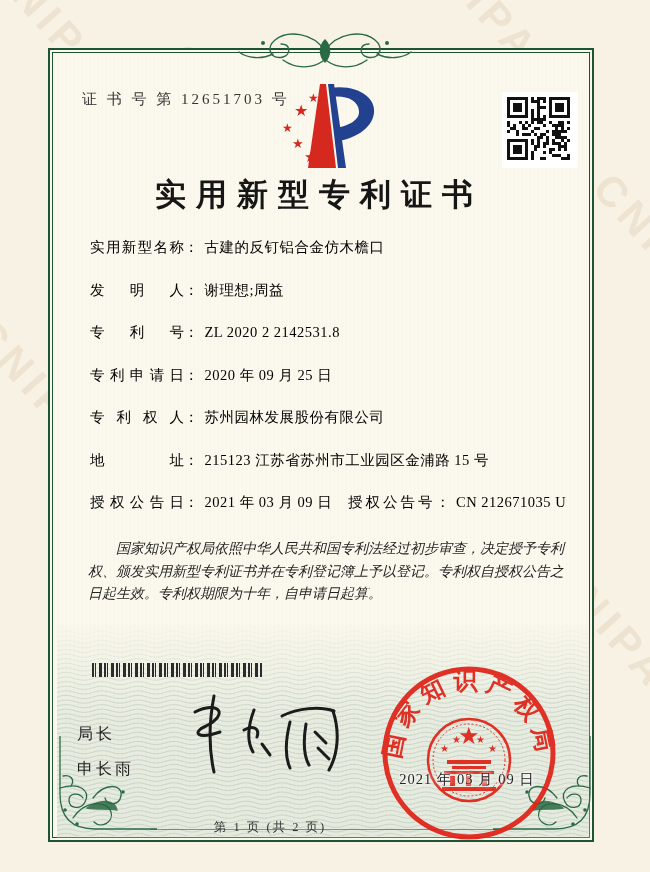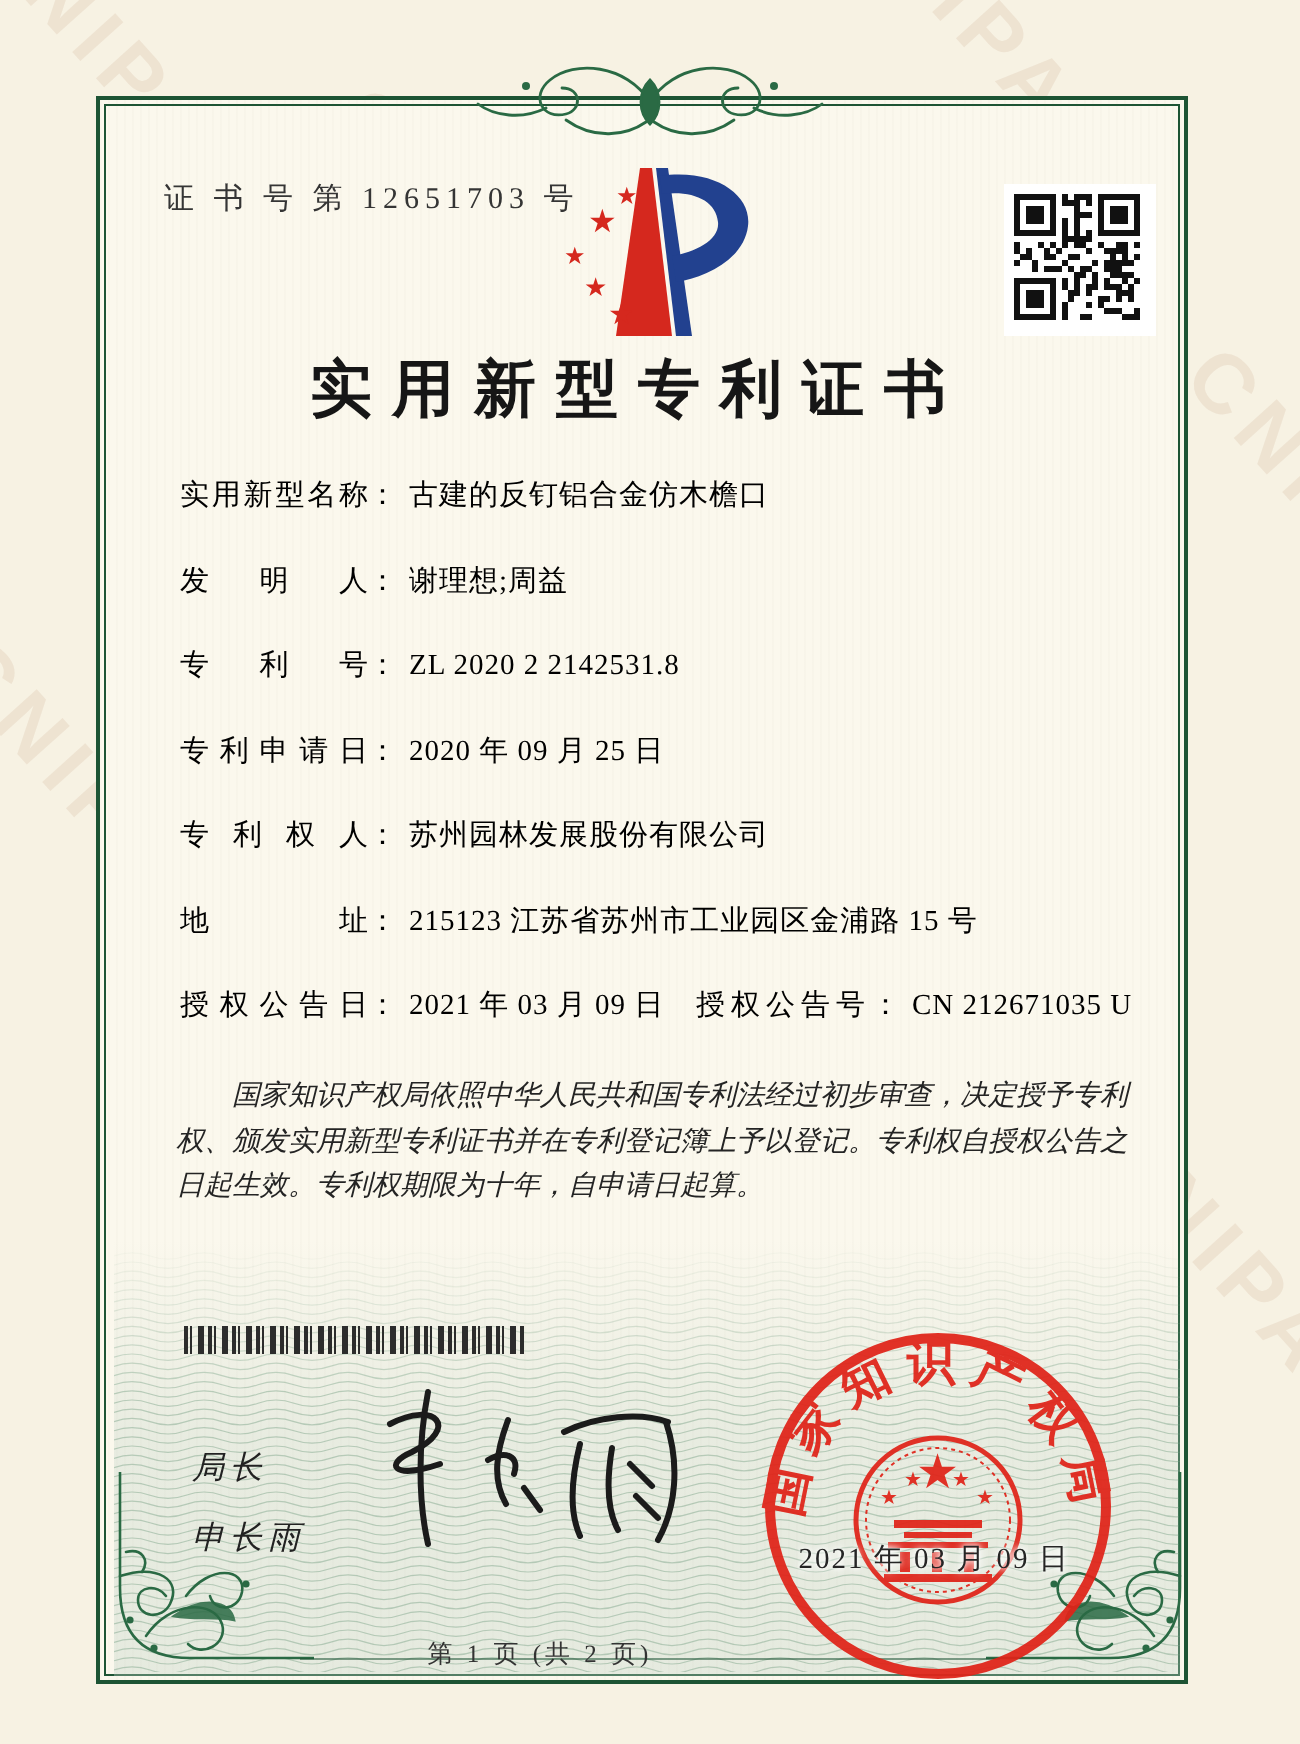--- a/index.html
+++ b/index.html
@@ -73,23 +73,23 @@
   .paras p{ margin:0; text-indent:2em; }
 
   .barcode{
     position:absolute; left:92px; top:663px; width:170px; height:14px; z-index:5;
     background:repeating-linear-gradient(90deg,
       #2c2c2c 0 2px, rgba(0,0,0,0) 2px 3px,
       #2c2c2c 3px 4px, rgba(0,0,0,0) 4px 7px,
       #2c2c2c 7px 10px, rgba(0,0,0,0) 10px 12px);
   }
   .officer{
-    position:absolute; left:96px; top:724px; z-index:5;
+    position:absolute; left:77px; top:724px; z-index:5;
     font-family:"Liberation Sans","DejaVu Sans",sans-serif;
-    font-size:16px; letter-spacing:3px; color:#222;font-style:italic;
+    font-size:16px; letter-spacing:3px; color:#222;
   }
   .officer div{ margin-bottom:14px; }
   .signature{ position:absolute; left:182px; top:682px; z-index:6; }
 
   .seal{ position:absolute; left:380px; top:664px; z-index:6; }
   .seal-date{
     position:absolute; left:383px; top:770px; width:168px; z-index:7;
     font-size:14.5px; letter-spacing:1px; color:#252525; text-align:center;
     text-shadow:0 0 2px #fff, 0 0 4px #fff, 0 0 6px #fff;
   }

